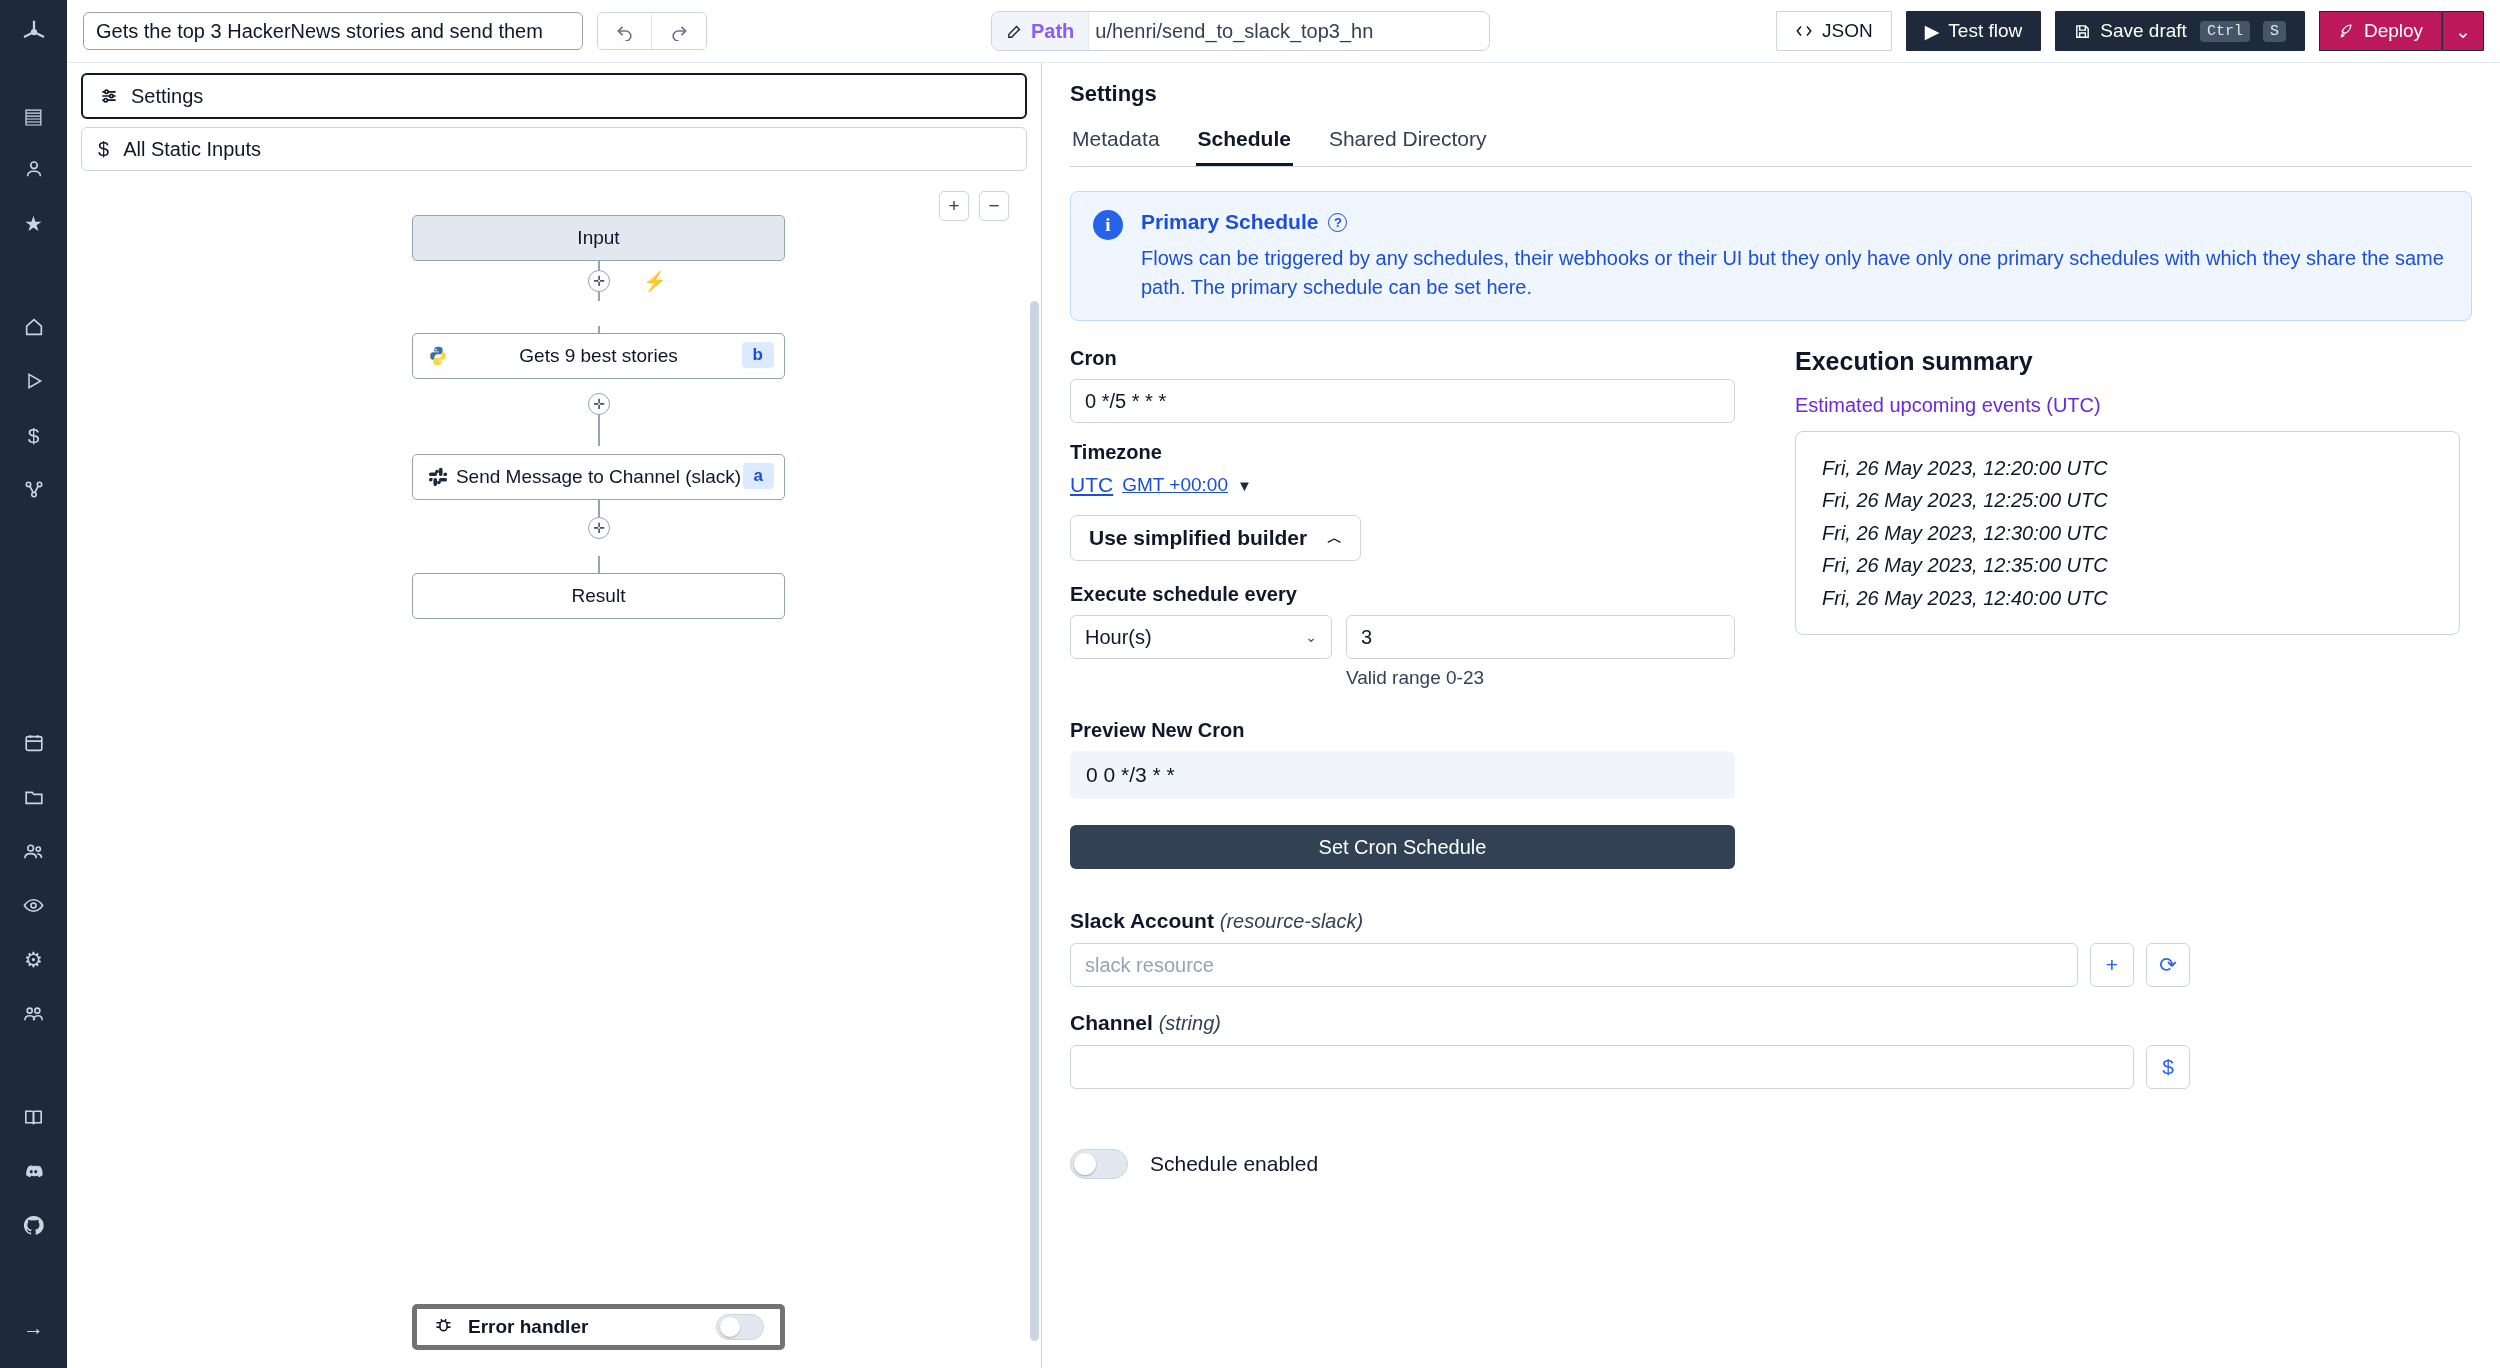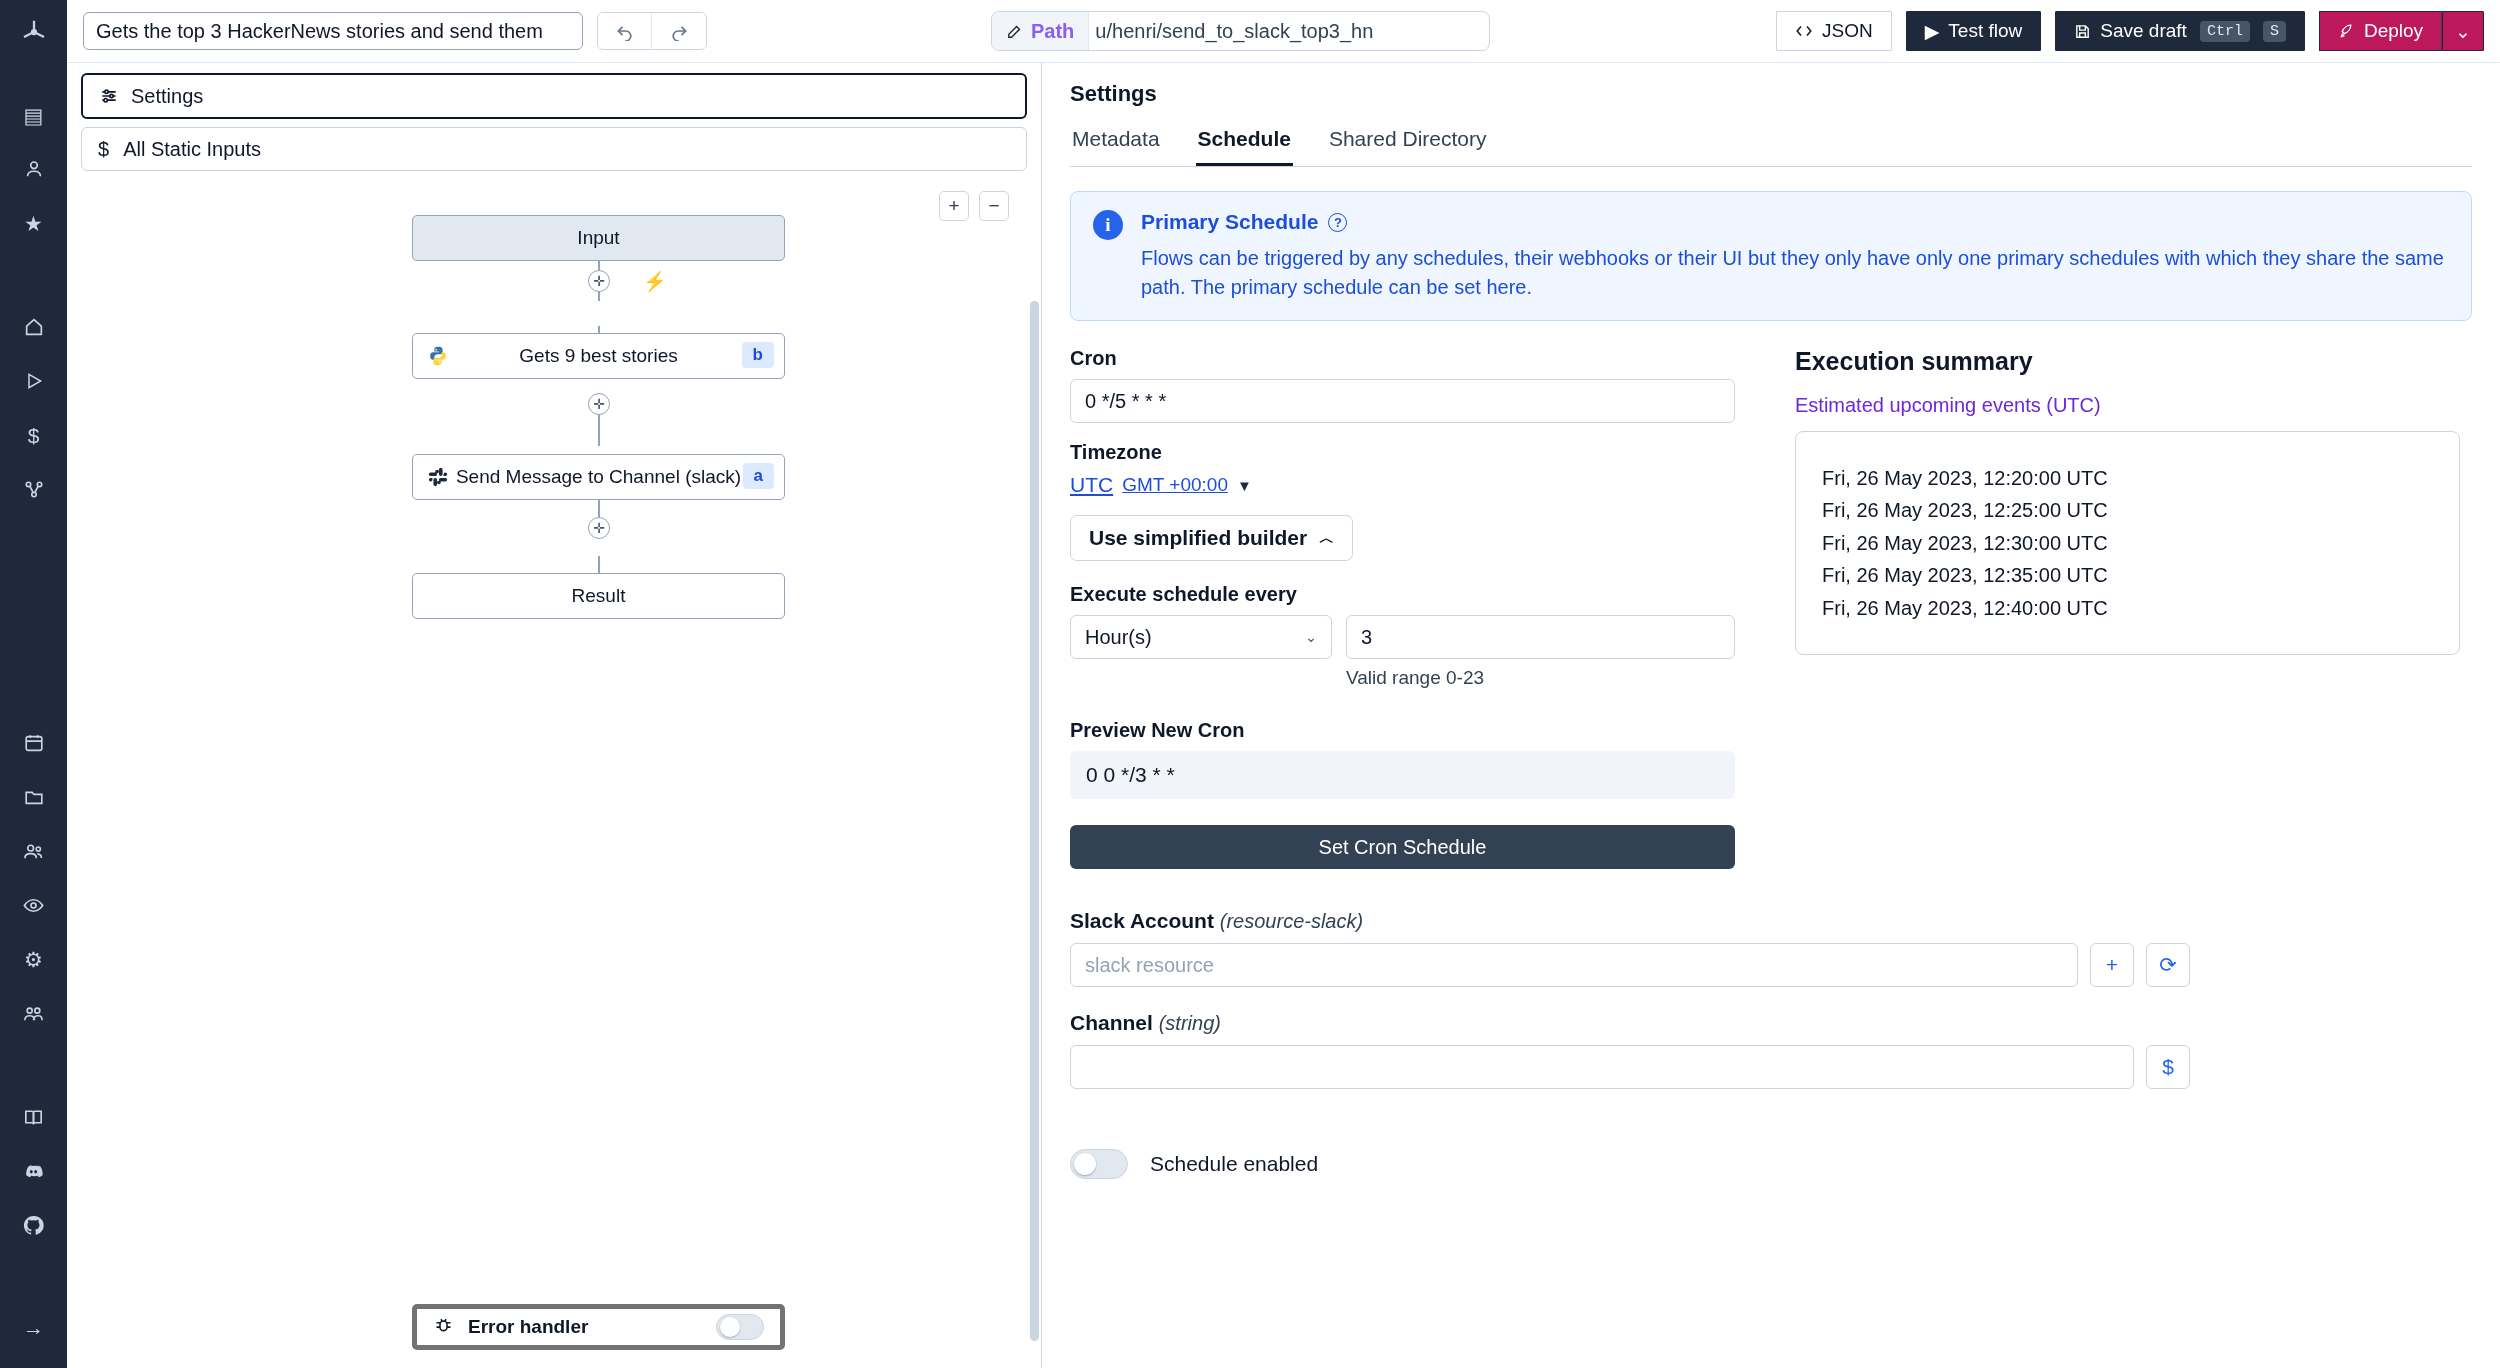--- a/index.html
+++ b/index.html
@@ -222,21 +222,21 @@
     display: flex; align-items: center;
     font-family: "Liberation Sans", sans-serif;
   }
   .tz-row { display: flex; align-items: center; gap: 9px; margin-bottom: 18px; }
   .tz-main { font-size: 21px; color: #1d4ed8; text-decoration: underline; }
   .tz-sub { font-size: 19px; color: #1d4ed8; text-decoration: underline; }
   .caret-dn { color: #1e293b; font-size: 15px; }
 
   .simplified-btn {
     height: 46px; border: 1px solid #cbd5e1; border-radius: 7px; background: #fff;
-    display: inline-flex; align-items: center; gap: 12px; padding: 12px 18px;
+    display: inline-flex; align-items: center; gap: 20px; padding: 12px 18px;
     font-size: 21px; font-weight: 700; color: #0f172a; cursor: pointer;
     margin-bottom: 22px;
   }
   .row-2 { display: flex; gap: 14px; }
   .select {
     width: 262px; height: 44px; border: 1px solid #cbd5e1; border-radius: 6px;
     padding: 0 14px; font-size: 20px; color: #0f172a; background: #fff;
     display: flex; align-items: center; justify-content: space-between; cursor: pointer;
   }
   .num-field {
@@ -253,21 +253,21 @@
     width: 665px; height: 44px; background: #334155; color: #fff;
     border: none; border-radius: 6px; font-size: 20px; cursor: pointer;
     font-family: "Liberation Sans", sans-serif;
     margin-top: 26px;
   }
 
   .exec-title { font-size: 25px; font-weight: 700; color: #0f172a; }
   .exec-sub { font-size: 20px; color: #6d28d9; margin-top: 18px; }
   .exec-list {
     margin-top: 14px; border: 1px solid #cbd5e1; border-radius: 8px;
-    padding: 30px 26px; width: 665px;
+    padding: 20px 26px; width: 665px; font-style: italic;
   }
   .exec-item { font-size: 20px; color: #0f172a; line-height: 1.62; }
 
   .resource-label { font-size: 21px; font-weight: 700; color: #0f172a; margin-top: 40px; }
   .resource-label i { font-weight: 400; color: #334155; font-style: italic; font-size: 20px; }
   .res-row { display: flex; gap: 12px; margin-top: 10px; align-items: center; }
   .res-input {
     flex: 1; height: 44px; border: 1px solid #cbd5e1; border-radius: 6px;
     padding: 0 14px; font-size: 20px; color: #94a3b8; display: flex; align-items: center;
     background: #fff;

